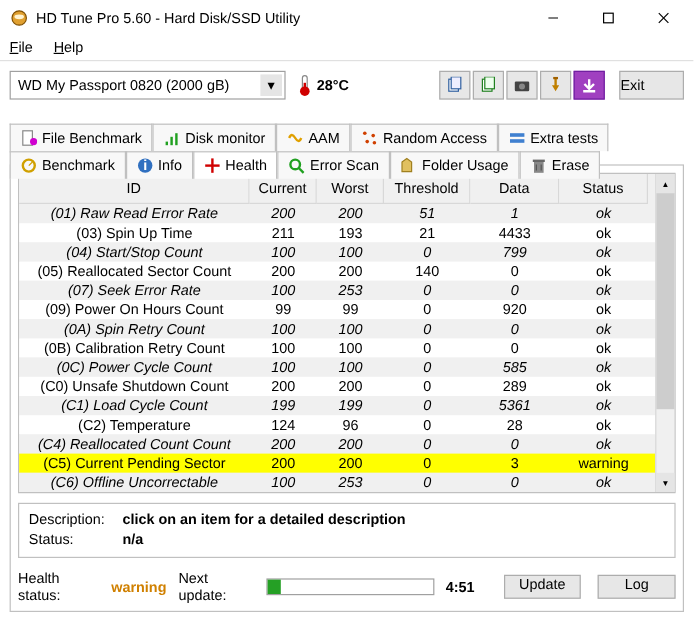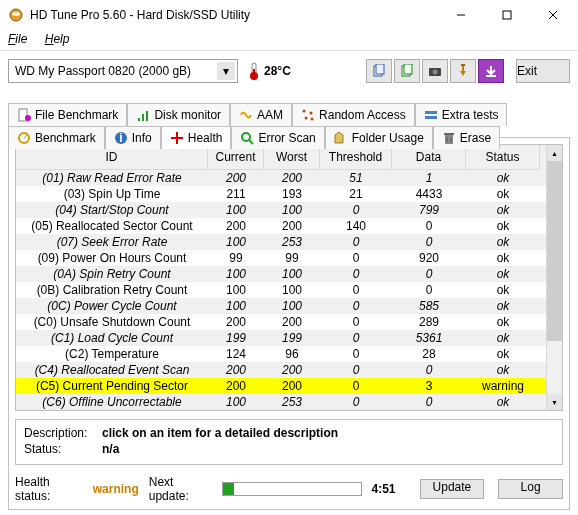--- a/index.html
+++ b/index.html
@@ -1,21 +1,21 @@
 <!DOCTYPE html>
 <html><head>
 <meta charset="utf-8">
 <style>
 * { box-sizing: border-box; font-family: "Segoe UI", Tahoma, sans-serif; font-size: 12px; }
 body { margin: 0; background: #fff; width: 578px; }
 .titlebar { display: flex; align-items: center; height: 30px; padding: 0 2px 0 8px; }
 .titlebar .icon { width: 16px; height: 16px; margin-right: 6px; }
 .titlebar .title { flex: 1; font-size: 12px; color: #000; }
 .titlebar .winbtn { width: 46px; height: 30px; display: flex; align-items: center; justify-content: center; }
-.menubar { padding: 2px 8px 4px 8px; font-style: italic; }
+.menubar { padding: 2px 8px 4px 8px; }
 .menubar span { margin-right: 14px; }
 .menubar span u { text-decoration: underline; }
 .hr { height: 1px; background: #e0e0e0; margin: 0 0 4px 0; }
 .toolbar { display: flex; align-items: center; gap: 6px; padding: 4px 8px 8px 8px; }
 .drive-select { position: relative; flex: 0 0 230px; height: 24px; border: 1px solid #a0a0a0; background: #fff; display: flex; align-items: center; padding: 0 6px; }
 .drive-select .label { font-size: 12px; color: #000; }
 .drive-select .arrow { position: absolute; right: 2px; top: 2px; bottom: 2px; width: 18px; background: #e5e5e5; display: flex; align-items: center; justify-content: center; }
 .temp { display: flex; align-items: center; gap: 4px; margin-left: 4px; }
 .tb-icons { display: flex; gap: 2px; margin-left: auto; }
 .tb-btn { width: 26px; height: 24px; border: 1px solid #adadad; background: #e7e7e7; display: flex; align-items: center; justify-content: center; }
@@ -331,21 +331,21 @@
           </div>
           <div class="row norm">
             <div class="cell col-id">(C2) Temperature</div>
             <div class="cell col-cur">124</div>
             <div class="cell col-wor">96</div>
             <div class="cell col-thr">0</div>
             <div class="cell col-dat">28</div>
             <div class="cell col-sta">ok</div>
           </div>
           <div class="row alt">
-            <div class="cell col-id">(C4) Reallocated Event Scan</div>
+            <div class="cell col-id">(C4) Reallocated Count Count</div>
             <div class="cell col-cur">200</div>
             <div class="cell col-wor">200</div>
             <div class="cell col-thr">0</div>
             <div class="cell col-dat">0</div>
             <div class="cell col-sta">ok</div>
           </div>
           <div class="row warn">
             <div class="cell col-id">(C5) Current Pending Sector</div>
             <div class="cell col-cur">200</div>
             <div class="cell col-wor">200</div>

